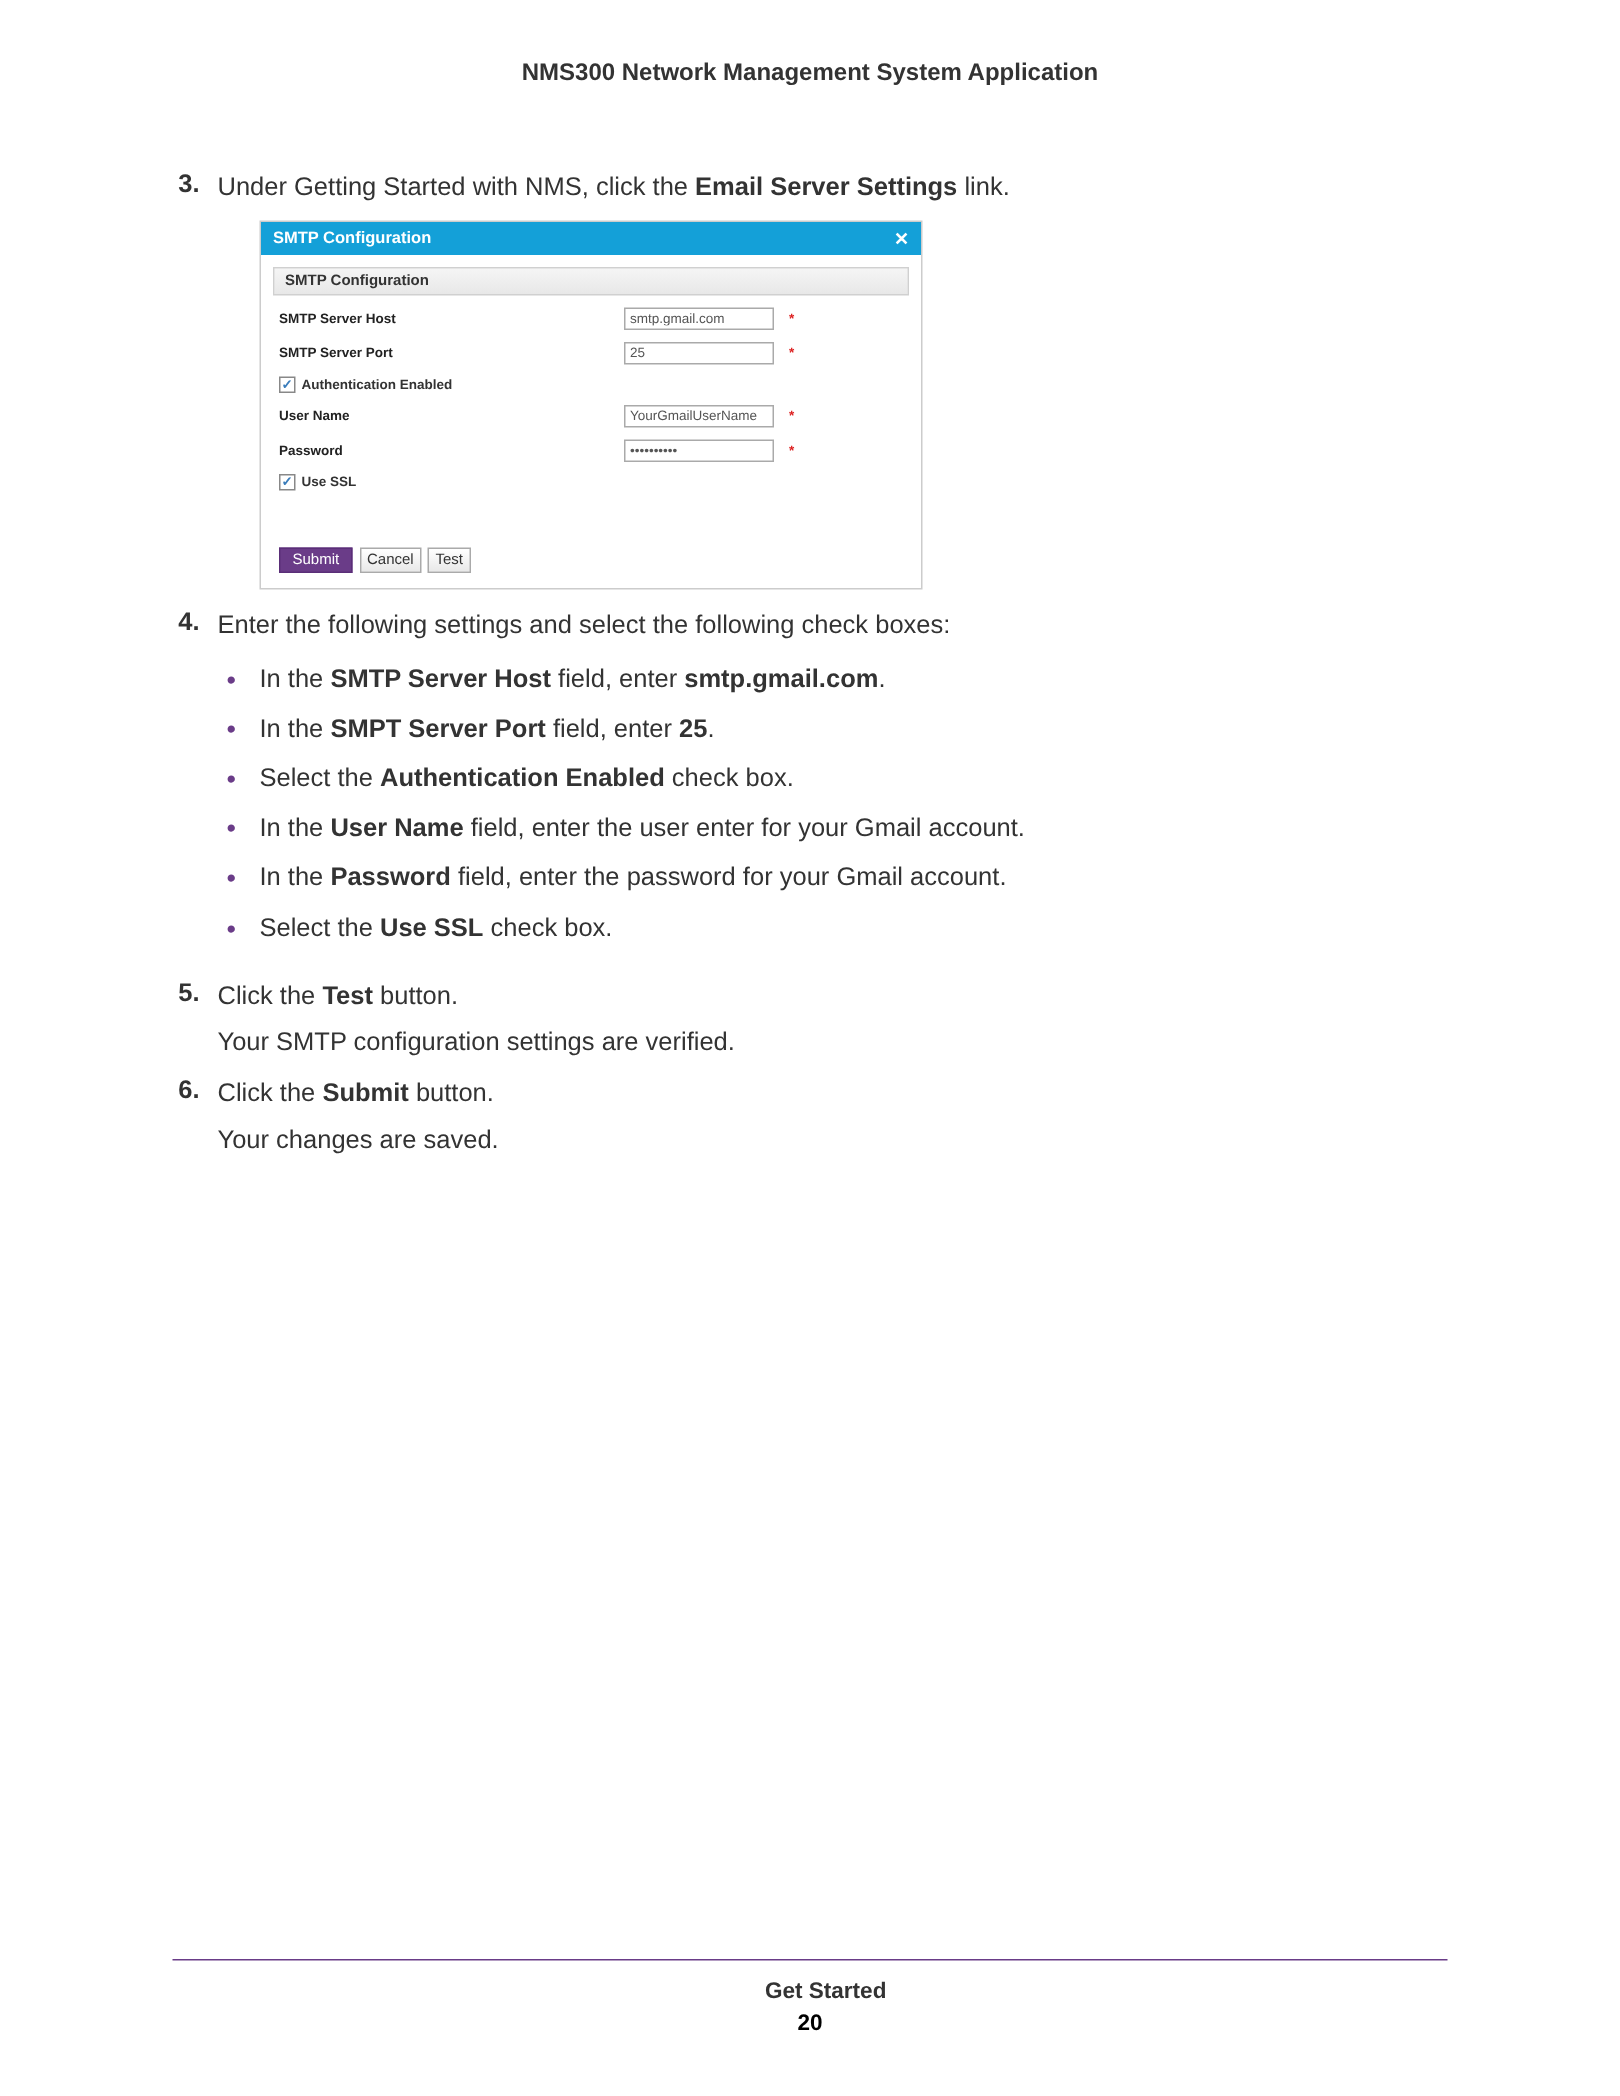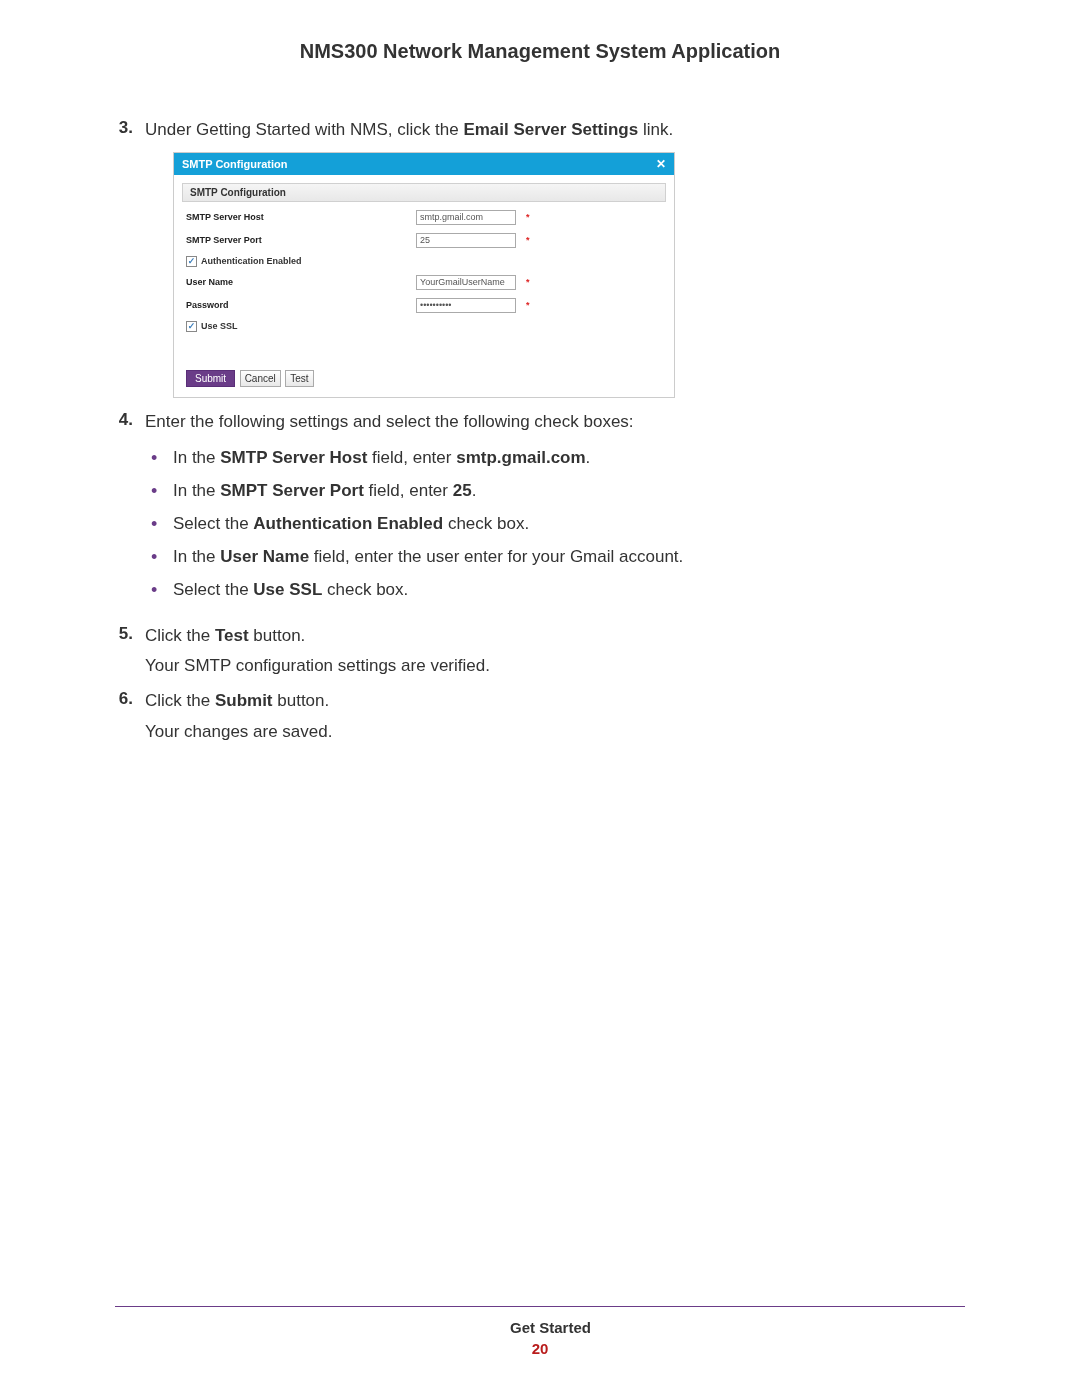--- a/index.html
+++ b/index.html
@@ -7,21 +7,21 @@
     font-family: Arial, Helvetica, sans-serif;
     background: #fff;
     width: 1080px;
     height: 1397px;
     position: relative;
     color: #333;
   }
   .page-header {
     text-align: center;
     font-weight: bold;
-    font-size: 20px;
+    font-size: 16px;
     padding-top: 40px;
   }
   .content {
     padding: 55px 115px 0 115px;
   }
   .step {
     display: flex;
     margin-bottom: 10px;
     font-size: 17px;
   }
@@ -52,21 +52,21 @@
     font-size: 18px;
     top: 0;
   }
   .subtext {
     margin-top: 6px;
     line-height: 1.5;
   }
 
   
   .dialog {
-    width: 502px;
+    width: 442px;
     margin: 10px 0 12px 58px;
     border: 1px solid #ccc;
     background: #fff;
     font-size: 9px;
   }
   .dlg-title {
     background: #14a0d8;
     color: #fff;
     font-weight: bold;
     padding: 4px 8px;
@@ -163,21 +163,21 @@
     height: 1px;
     background: #6a3c88;
   }
   .footer {
     position: absolute;
     left: 0; right: 0;
     bottom: 40px;
     text-align: center;
   }
   .footer-title { font-weight: bold; font-size: 15px; margin-left: 21px; }
-  .footer-page  { font-weight: bold; font-size: 15px; color: #b91c1c; margin-top: 4px; }
+  .footer-page  { font-weight: bold; font-size: 15px; color: #000000; margin-top: 4px; }
   b { font-weight: bold; }
 </style>
 </head>
 <body>
 
 <div class="page-header">NMS300 Network Management System Application</div>
 
 <div class="content">
 
   <div class="step">
@@ -233,20 +233,21 @@
 
   <div class="step">
     <div class="step-num">4.</div>
     <div class="step-body">
       <span class="step-text">Enter the following settings and select the following check boxes:</span>
       <ul class="bullets">
         <li><span>In the </span><b>SMTP Server Host</b><span> field, enter </span><b>smtp.gmail.com</b><span>.</span></li>
         <li><span>In the </span><b>SMPT Server Port</b><span> field, enter </span><b>25</b><span>.</span></li>
         <li><span>Select the </span><b>Authentication Enabled</b><span> check box.</span></li>
         <li><span>In the </span><b>User Name</b><span> field, enter the user enter for your Gmail account.</span></li>
+        <li><span>In the </span><b>Password</b><span> field, enter the password for your Gmail account.</span></li>
         <li><span>Select the </span><b>Use SSL</b><span> check box.</span></li>
       </ul>
     </div>
   </div>
 
   <div class="step">
     <div class="step-num">5.</div>
     <div class="step-body">
       <span class="step-text"><span>Click the </span><b>Test</b><span> button.</span></span>
       <div class="subtext">Your SMTP configuration settings are verified.</div>

